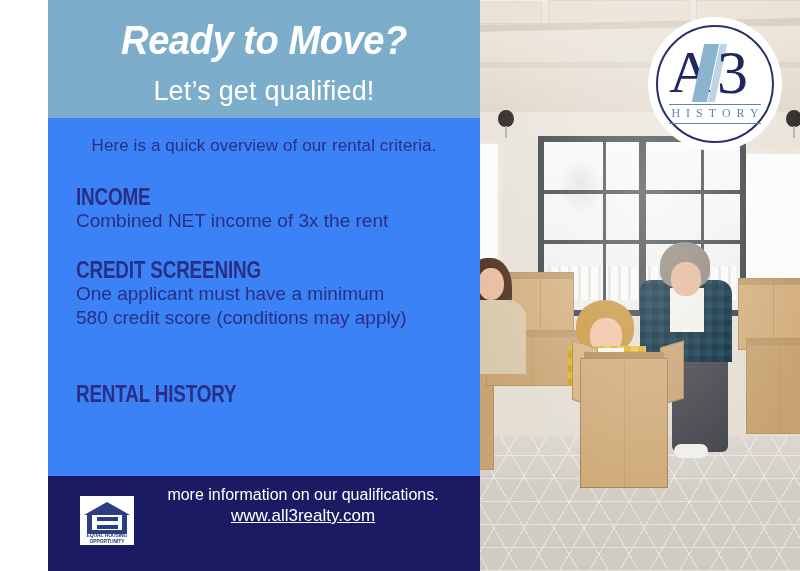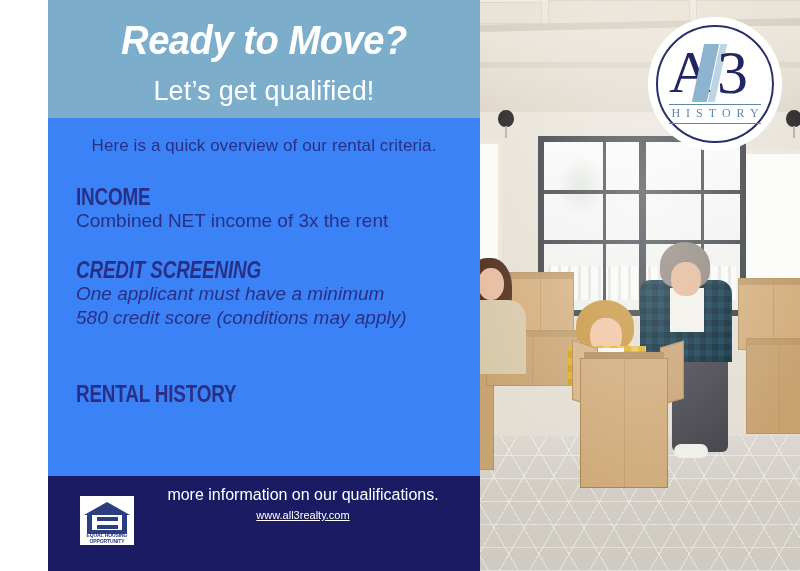--- a/index.html
+++ b/index.html
@@ -137,39 +137,39 @@
 
   .intro{position:absolute;left:0;top:136px;width:432px;text-align:center;
     font-size:17px;color:#2A2F86;letter-spacing:.1px;}
 
   .sec{position:absolute;left:28px;width:400px;}
   .sec-title{font-weight:bold;font-size:23px;color:#2A2F86;letter-spacing:-0.2px;
     line-height:1.05;transform:scaleX(.82);transform-origin:left center;}
   .sec-line{font-size:19px;color:#2A2F86;line-height:1.25;}
 
   .s-income{top:185px;}
-  .s-credit{top:258px;font-style:italic;}
+  .s-credit{top:258px;}
   .s-rental{top:382px;}
 
   .footer{position:absolute;left:0;top:476px;width:432px;height:95px;background:#1A1B63;}
   .ehlogo{position:absolute;left:30px;top:494px;width:58px;height:53px;
     background:#ffffff;border:2px solid #1A1B63;box-sizing:border-box;}
   .ehlogo .roof{position:absolute;left:4px;top:6px;width:0;height:0;
     border-left:23px solid transparent;border-right:23px solid transparent;
     border-bottom:13px solid #2A3E80;}
   .ehlogo .walls{position:absolute;left:7px;top:18px;width:40px;height:20px;
     border-left:5px solid #2A3E80;border-right:5px solid #2A3E80;border-bottom:4px solid #2A3E80;
     box-sizing:border-box;}
   .ehlogo .eq1,.ehlogo .eq2{position:absolute;left:17px;width:21px;height:4px;background:#2A3E80;}
   .ehlogo .eq1{top:21px;} .ehlogo .eq2{top:29px;}
   .ehlogo .cap{position:absolute;left:0;bottom:1px;width:100%;text-align:center;
     font-size:5px;font-weight:bold;color:#2A3E80;line-height:6px;letter-spacing:-.1px;}
   .foot-text{position:absolute;left:100px;top:484px;width:310px;text-align:center;
     color:#ffffff;font-size:16px;line-height:21px;}
-  .foot-url{text-decoration:underline;font-size:11px;}
+  .foot-url{text-decoration:underline;font-size:17px;}
 
   
   .a3{position:absolute;left:651px;top:20px;width:128px;height:128px;border-radius:50%;
     background:#ffffff;box-shadow:0 0 0 3px #ffffff;}
   .a3 .ring{position:absolute;left:5px;top:5px;width:118px;height:118px;border-radius:50%;
     border:2px solid #2A2F6B;box-sizing:border-box;}
   .a3 .mark{position:absolute;left:0;top:22px;width:128px;height:62px;}
   .a3 .A{position:absolute;left:18px;top:0;font-family:"Liberation Serif", serif;
     font-size:60px;line-height:60px;color:#20265E;font-weight:400;}
   .a3 .slash{position:absolute;left:47px;top:2px;width:15px;height:58px;

